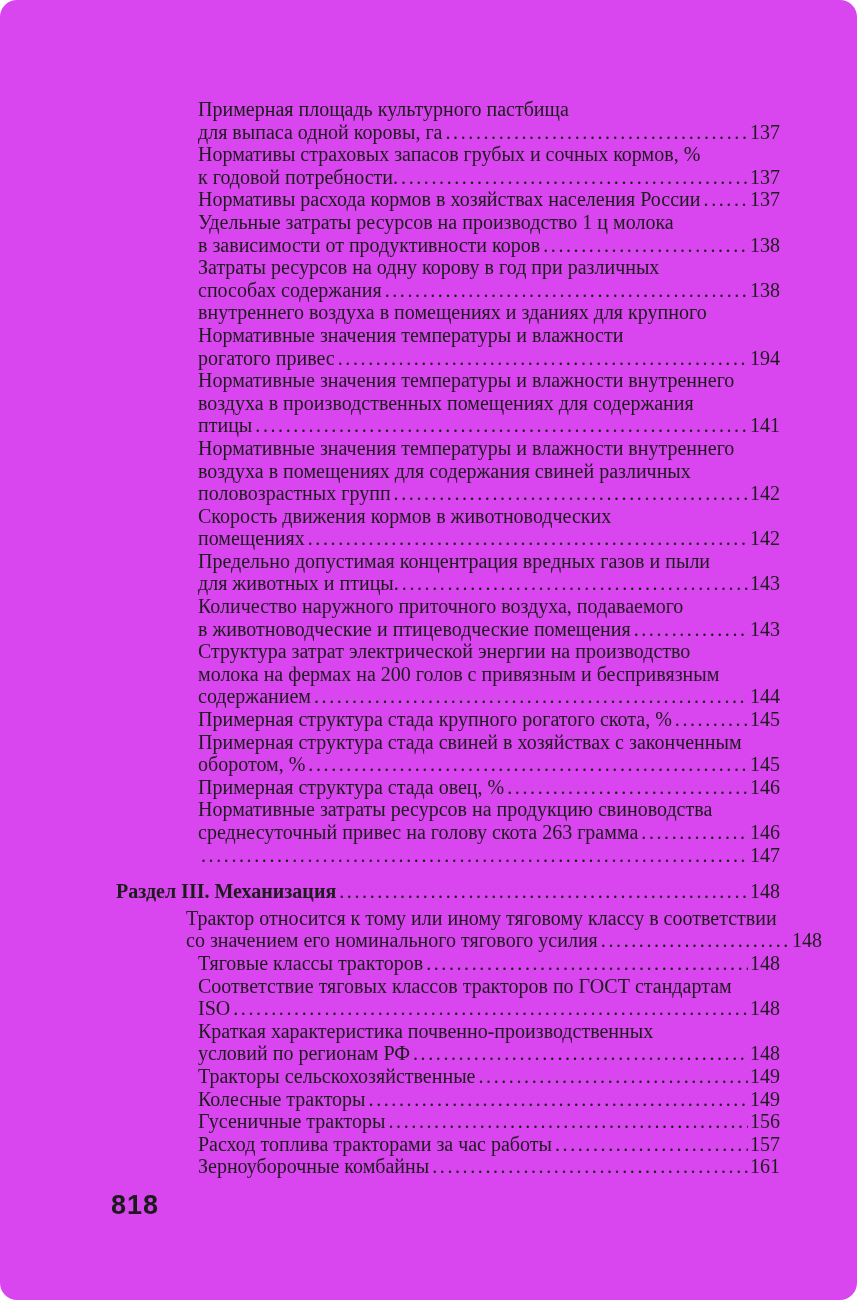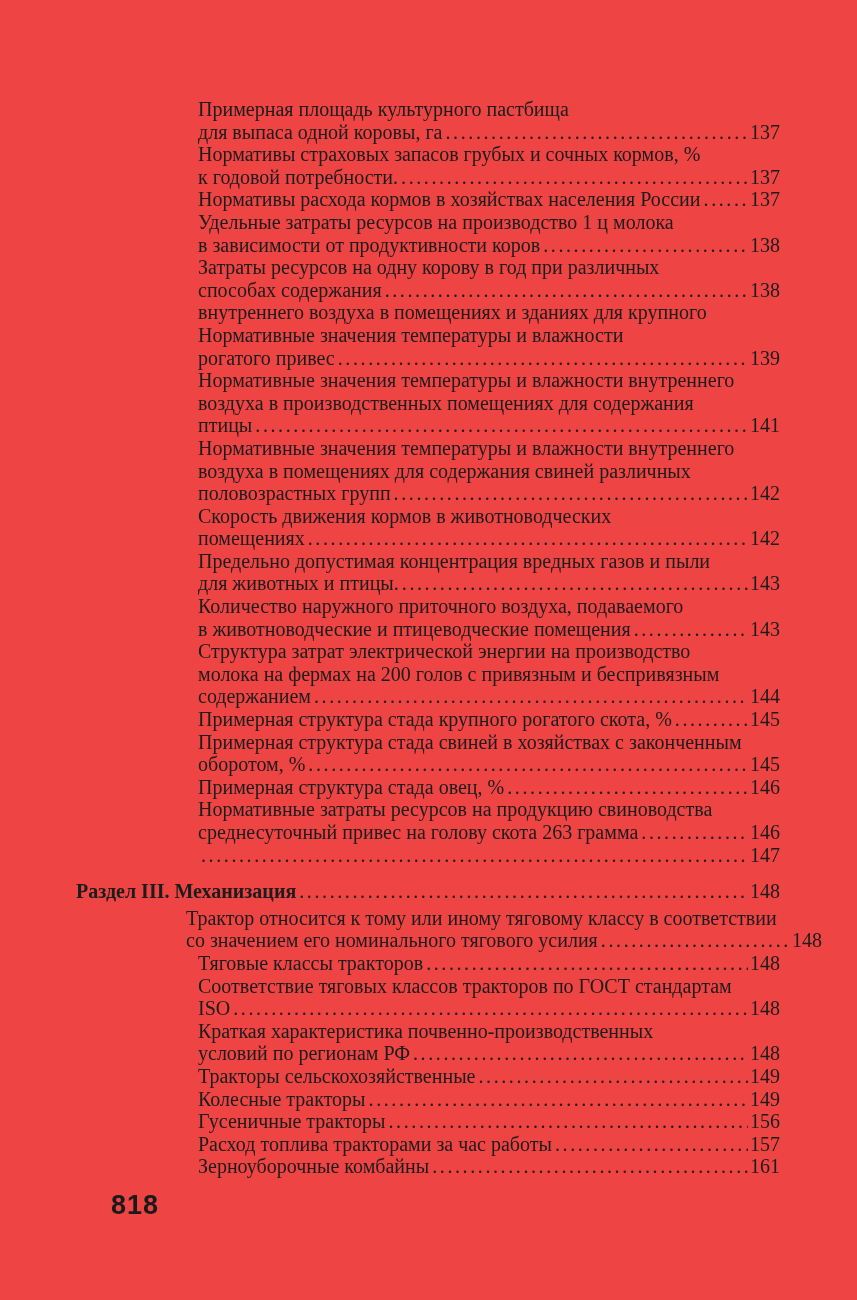--- a/index.html
+++ b/index.html
@@ -1,36 +1,37 @@
 <!DOCTYPE html>
 <html lang="ru"><head>
 <meta charset="utf-8">
 <style>
   * { margin: 0; padding: 0; box-sizing: border-box; }
   html, body { background: #ffffff; }
   .page {
     position: relative;
     width: 857px;
     height: 1300px;
-    background: #ef4444;
+    background: #d946ef;
     overflow: hidden;
     font-family: "Liberation Serif", serif;
     color: #1c1c1c;
+    border-radius: 17px;
   }
   .toc {
     position: absolute;
     left: 0;
     top: 98px;
     width: 780px;          
     font-size: 20px;
   }
   .entry { width: 100%; }
   .entry.item    { padding-left: 198px; }
   .entry.sub     { padding-left: 144px; margin-left: 42px; }
-  .entry.section { padding-left: 76px; margin-top: 14px; margin-bottom: 4px; }
+  .entry.section { padding-left: 116px; margin-top: 14px; margin-bottom: 4px; }
   .line { line-height: 22.6px; white-space: nowrap; }
   .line.last { display: flex; align-items: flex-start; }
   .line.last .text { flex: 0 0 auto; }
   .leader {
     flex: 1 1 auto;
     overflow: hidden;
     white-space: nowrap;
     margin: 0 2px 0 3px;
     min-width: 10px;
   }
@@ -97,21 +98,21 @@
           <span class="leader"></span>
           <span class="pagenum">138</span>
         </div>
       </div>
       <div class="entry item">
         <div class="line">внутреннего воздуха в помещениях и зданиях для крупного</div>
         <div class="line">Нормативные значения температуры и влажности</div>
         <div class="line last">
           <span class="text">рогатого привес</span>
           <span class="leader"></span>
-          <span class="pagenum">139</span>
+          <span class="pagenum">194</span>
         </div>
       </div>
       <div class="entry item">
         <div class="line">Нормативные значения температуры и влажности внутреннего</div>
         <div class="line">воздуха в производственных помещениях для содержания</div>
         <div class="line last">
           <span class="text">птицы</span>
           <span class="leader"></span>
           <span class="pagenum">141</span>
         </div>

